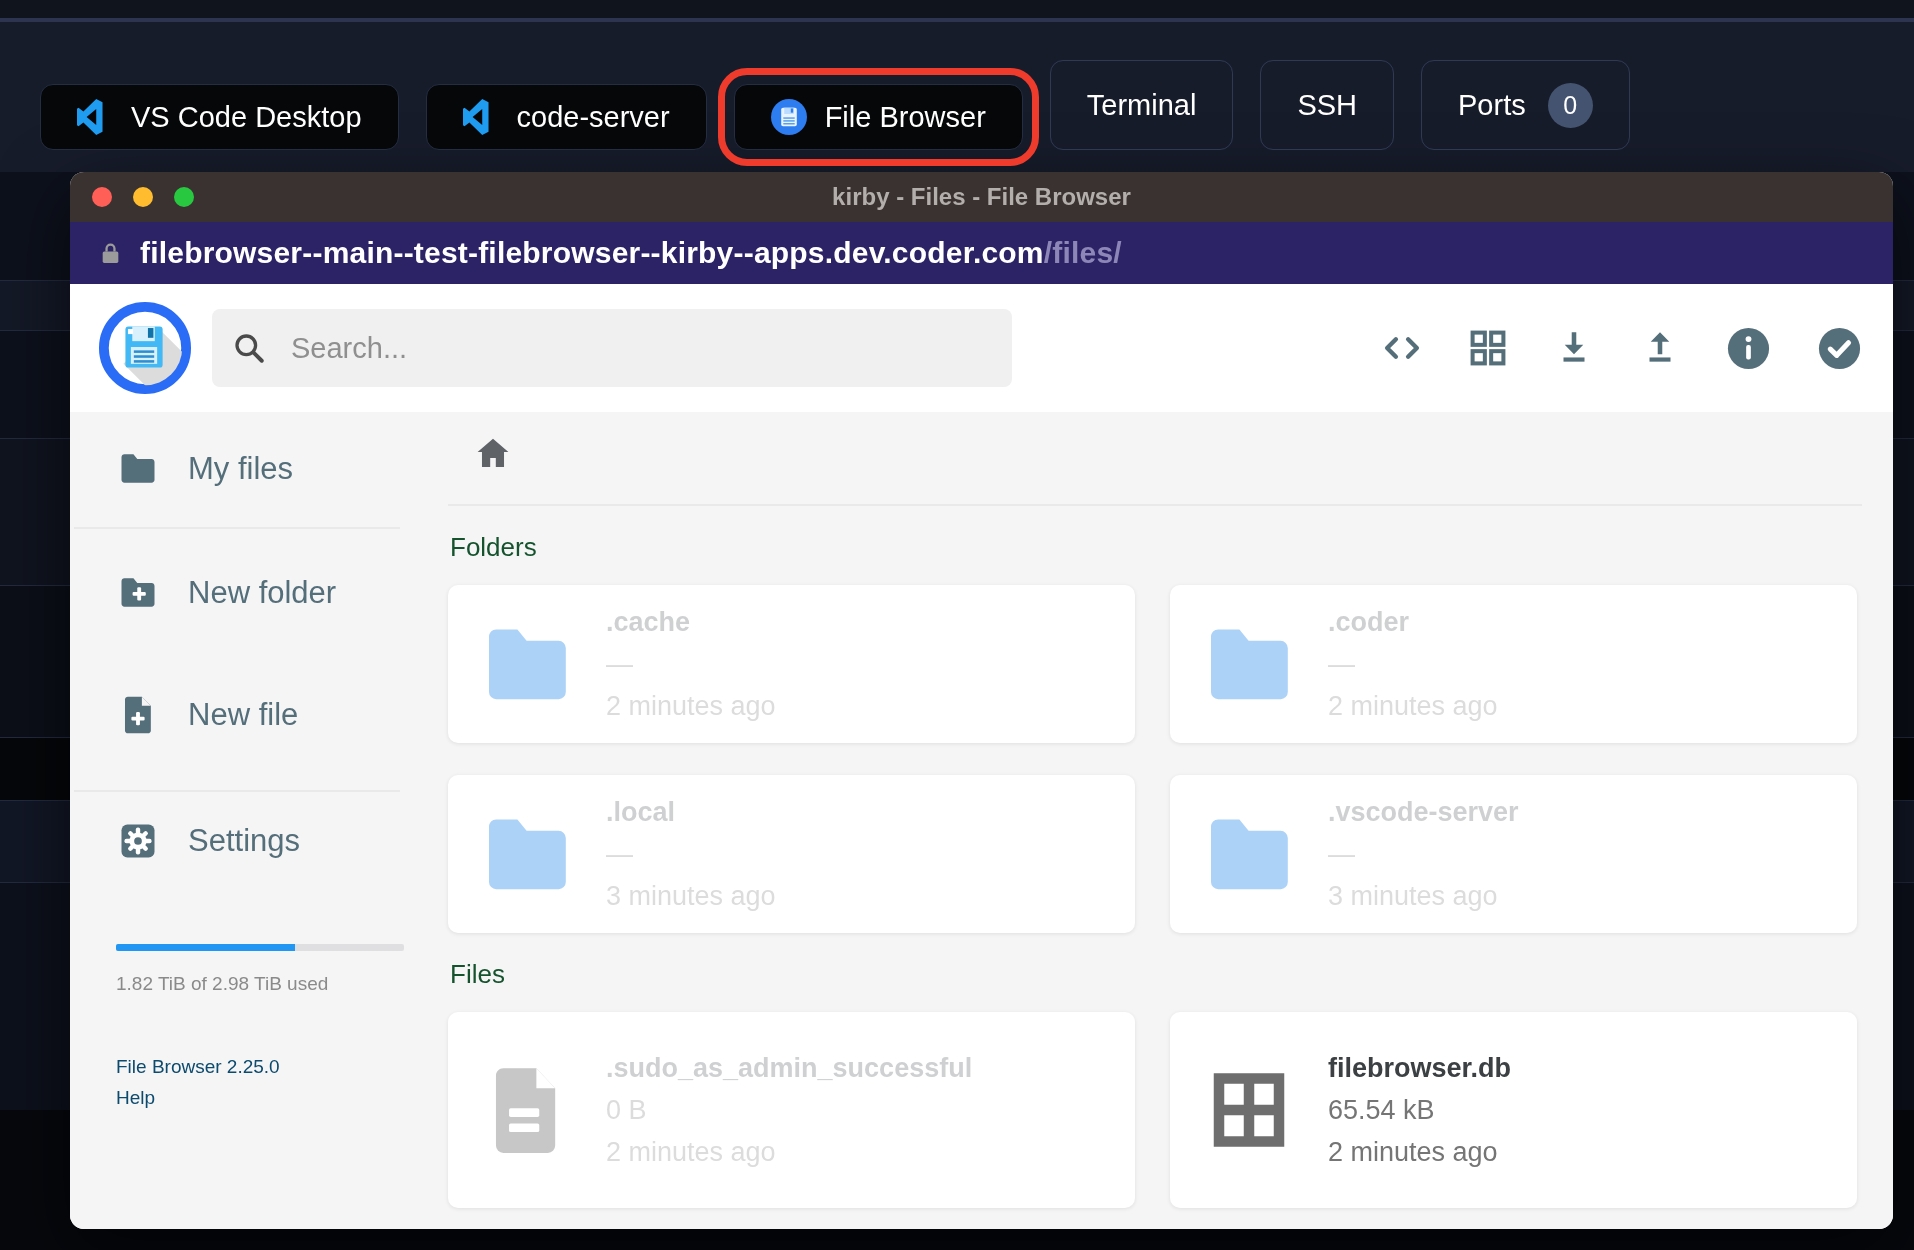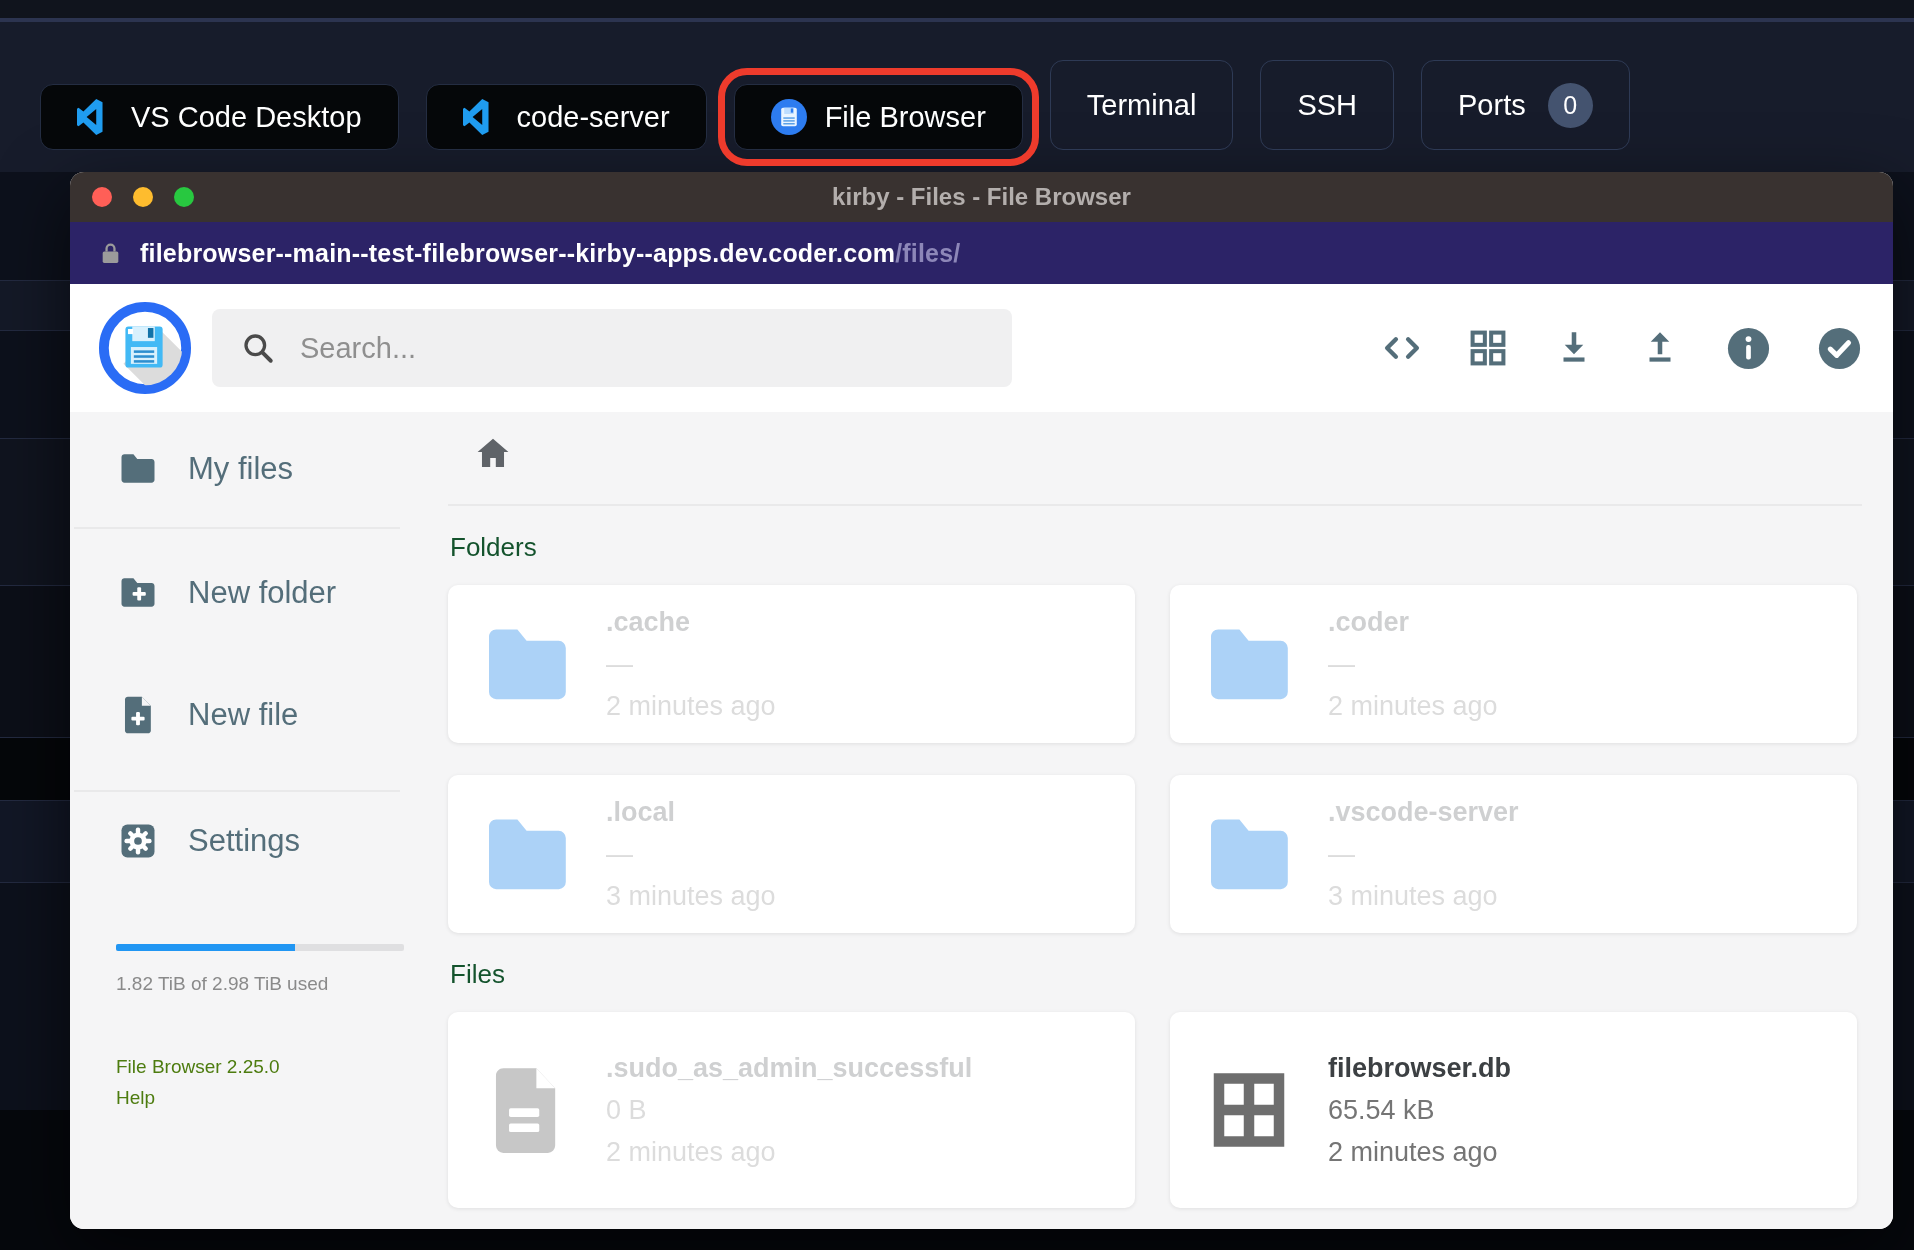--- a/index.html
+++ b/index.html
@@ -47,29 +47,29 @@
   .lights { position:absolute; left:22px; top:0; bottom:0; display:flex; align-items:center; gap:21px; }
   .light { width:20px; height:20px; border-radius:50%; cursor:pointer; }
   .light.red { background:var(--traffic-red,#ff5f57); }
   .light.yellow { background:var(--traffic-yellow,#febc2e); }
   .light.green { background:var(--traffic-green,#28c840); }
   .win-title { color:#b3aeac; font-weight:bold; font-size:24px; }
 
   .urlbar { height:62px; background:var(--urlbar-bg,#2c2367);
     display:flex; align-items:center; gap:17px; padding:0 28px; }
   .urlbar svg { width:25px; height:25px; flex:none; }
-  .url-text { font-size:25px; font-weight:bold; color:#fff; letter-spacing:.2px; }
+  .url-text { font-size:30px; font-weight:bold; color:#fff; letter-spacing:.2px; }
   .url-path { color:#8d87b8; }
 
   
   .appheader { height:128px; background:#fff; display:flex; align-items:center;
     padding:0 28px; position:relative; }
   .logo { width:94px; height:94px; flex:none; cursor:pointer; }
   .searchbar { margin-left:20px; width:800px; height:78px; background:#f0f0f1;
-    border-radius:8px; display:flex; align-items:center; padding:0 28px; gap:24px; cursor:text; }
+    border-radius:8px; display:flex; align-items:center; padding:0 19px; gap:24px; cursor:text; }
   .searchbar svg { width:36px; height:36px; flex:none; color:#4a4a4a; }
   .searchbar input { border:none; outline:none; background:transparent; flex:1;
     font-size:29px; font-family:"Liberation Sans",sans-serif; color:#333; }
   .searchbar input::placeholder { color:#8f8f8f; }
   .hicons { position:absolute; right:30px; top:0; bottom:0; display:flex;
     align-items:center; gap:44px; }
   .hicon { width:42px; height:42px; display:inline-flex; color:var(--icon-slate,#546e7a); cursor:pointer; }
   .hicon svg { width:100%; height:100%; }
   .hicon.round { width:47px; height:47px; }
 
@@ -82,21 +82,21 @@
   .side-item .sicon { width:44px; height:44px; display:inline-flex; }
   .side-item .sicon svg { width:100%; height:100%; }
   .side-div { border-top:2px solid #e9e9ea; margin-left:4px; width:326px; }
   .m1 { margin-top:26px; } .m2 { margin-top:27px; } .m3 { margin-top:33px; }
   .m4 { margin-top:60px; } .m5 { margin-top:44px; } .m6 { margin-top:18px; }
 
   .storage { margin:72px 0 0 46px; width:288px; }
   .pbar { height:7px; background:#dfdfe1; border-radius:2px; overflow:hidden; }
   .pfill { height:100%; background:var(--accent-blue,#2196f3); }
   .storage-label { margin-top:22px; font-size:19px; color:#8a8a8a; }
-  .version-block { margin:56px 0 0 46px; font-size:19px; color:#4d7c0f; line-height:1.65; }
+  .version-block { margin:56px 0 0 46px; font-size:19px; color:#0c4a6e; line-height:1.65; }
   .help-link { cursor:pointer; }
 
   .main { position:absolute; left:378px; top:0; width:1414px; }
   .breadcrumb { padding:20px 0 0 24px; height:70px; }
   .home { width:42px; height:42px; color:#5f6368; display:inline-flex; cursor:pointer; }
   .home svg { width:100%; height:100%; }
   .bc-div { border-top:2px solid #e9e9ea; margin-top:22px; }
   .sec-label { margin:26px 0 0 2px; font-size:26px; color:#14532d; }
   .grid { margin-top:22px; display:grid; grid-template-columns:687px 687px; gap:32px 35px; }
   .card { background:#fff; border-radius:10px; box-shadow:0 1px 4px rgba(0,0,0,.09);

